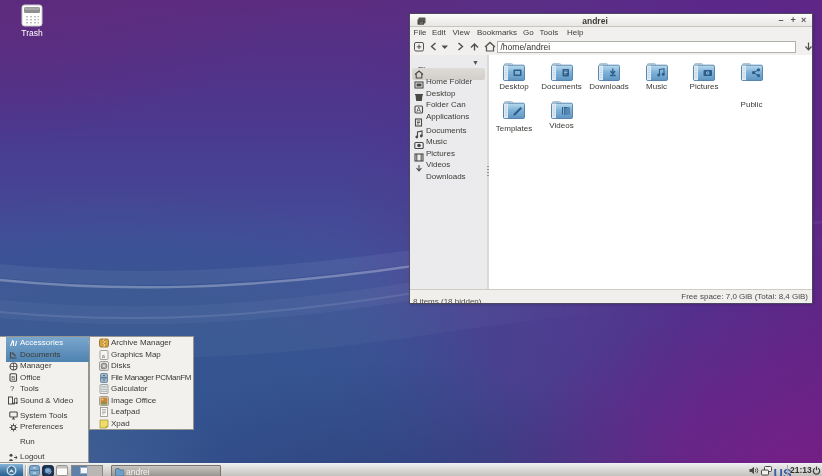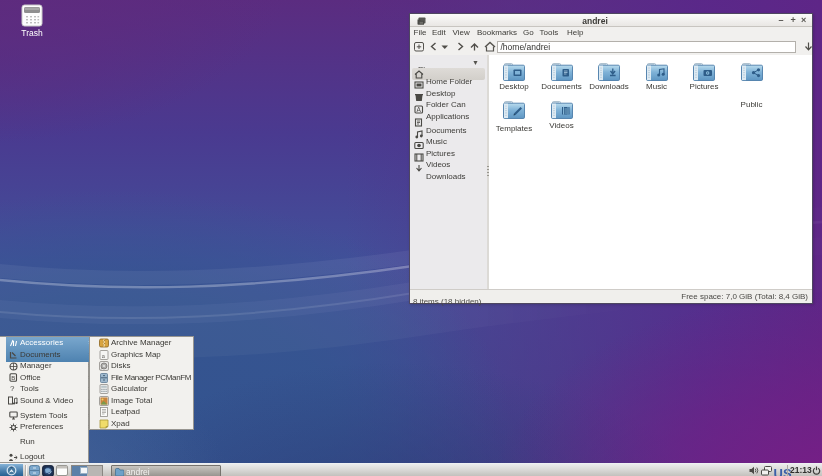--- a/index.html
+++ b/index.html
@@ -478,21 +478,21 @@
         </svg>
       <span class="abs" style="left:15px">Galculator</span>
       </div>
     <div class="mrow abs" style="top:57.6px">
       <svg style="position:absolute;left:3px;top:1px" width="10" height="10">
           <rect x="0.5" y="0.5" width="9" height="9" rx="1" fill="#e8e4da" stroke="#8f8d88" stroke-width="0.8"></rect>
           <rect x="1.5" y="1.5" width="7" height="7" fill="#c8843c"></rect>
           <circle cx="3.5" cy="3.5" r="1" fill="#f0d060"></circle>
           <path d="M1.5 8.5 L4.5 5 L8.5 8.5 Z" fill="#7a9a4a"></path>
         </svg>
-      <span class="abs" style="left:15px">Image Total</span>
+      <span class="abs" style="left:15px">Image Office</span>
       </div>
     <div class="mrow abs" style="top:69.3px">
       <svg style="position:absolute;left:3px;top:1px" width="10" height="10">
           <rect x="1.5" y="0.5" width="7" height="9" fill="#fbfbf9" stroke="#8f8d88" stroke-width="0.8"></rect>
           <path d="M3 2.5 h4 M3 4 h4 M3 5.5 h4 M3 7 h2.5" stroke="#9a9893" stroke-width="0.7"></path>
         </svg>
       <span class="abs" style="left:15px">Leafpad</span>
       </div>
     <div class="mrow abs" style="top:80.6px">
       <svg style="position:absolute;left:3px;top:1px" width="10" height="10">

